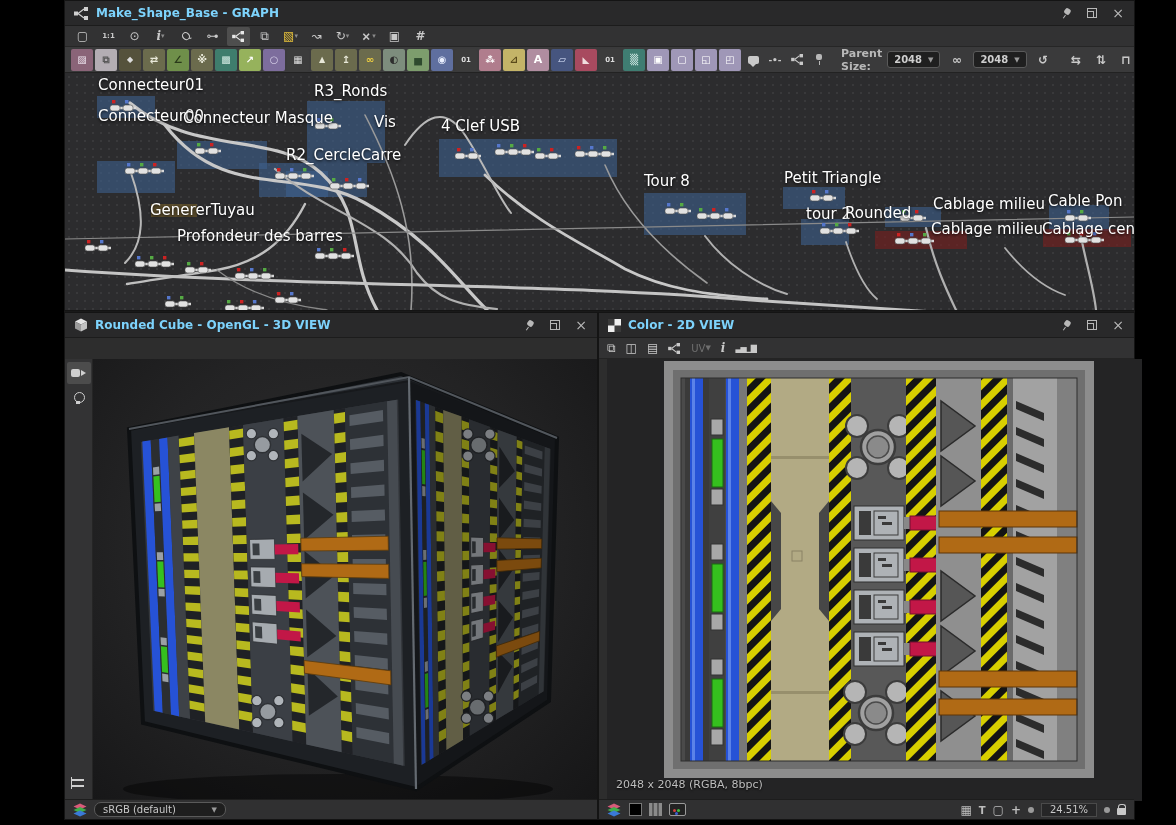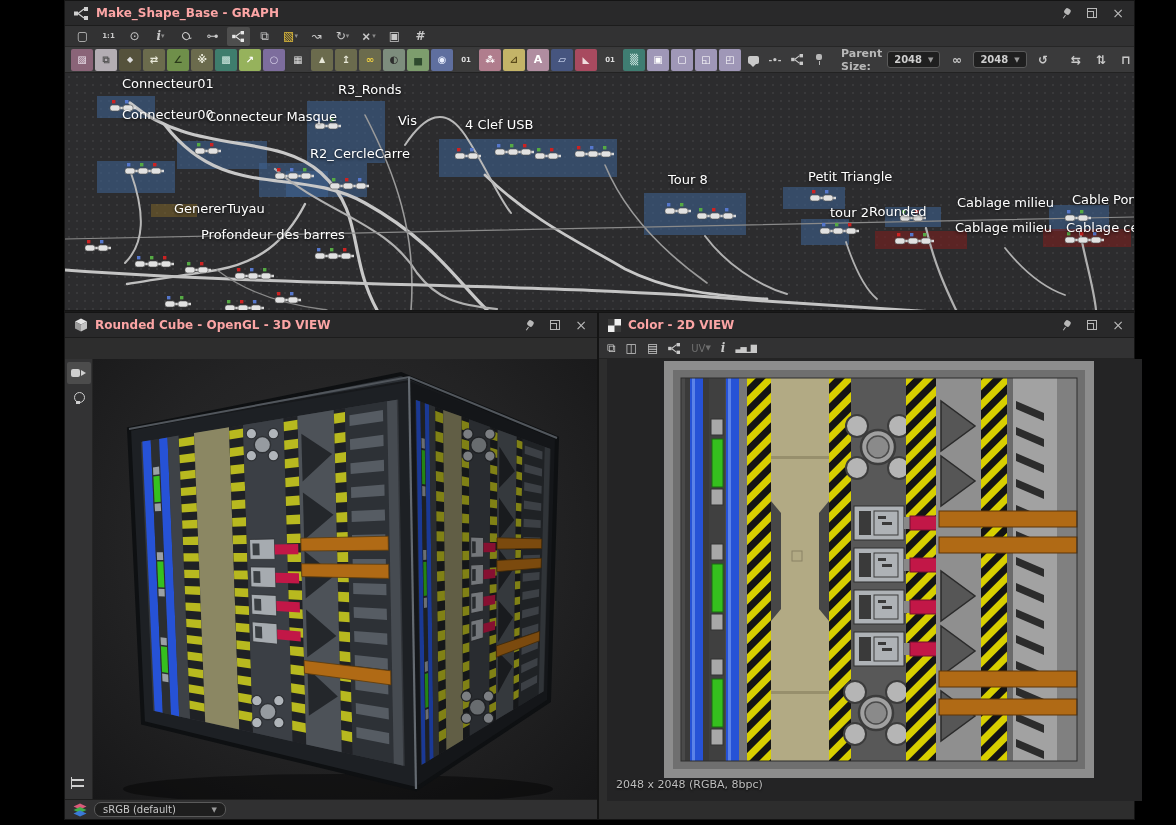--- a/index.html
+++ b/index.html
@@ -6,21 +6,21 @@
   html,body { width:1176px; height:825px; background:#000; overflow:hidden;
     font-family:"DejaVu Sans", sans-serif; }
   .app { position:absolute; left:64px; top:0; width:1071px; height:820px; background:#191919; }
   .panel { position:absolute; background:#2d2d2d; border:1px solid #141414; }
   #graph-panel { left:0; top:0; width:1071px; height:311px; }
   #view3d-panel { left:0; top:312px; width:534px; height:508px; }
   #view2d-panel { left:534px; top:312px; width:537px; height:508px; }
 
   .titlebar { height:25px; background:#29292a; border-bottom:1px solid #1c1c1c;
     display:flex; align-items:center; gap:7px; padding:0 9px; }
-  .title { font-size:12px; font-weight:bold; color:#fca5a5; white-space:nowrap; }
+  .title { font-size:12px; font-weight:bold; color:#7dd3fc; white-space:nowrap; }
   .winbtns { margin-left:auto; display:flex; align-items:center; gap:12px; color:#b8b8b8; }
   .winbtn { display:flex; align-items:center; justify-content:center; width:14px; height:14px; cursor:pointer; }
   .maxic { width:10px; height:10px; border:1px solid #b8b8b8; position:relative; }
   .maxic::after { content:""; position:absolute; left:-1px; bottom:-1px; width:5px; height:5px; background:#29292a; border:1px solid #b8b8b8; }
   .closeic { font-size:14px; line-height:10px; color:#b8b8b8; }
   .pinic { position:relative; width:12px; height:13px; transform:rotate(35deg); }
   .pinic::before { content:""; position:absolute; left:3px; top:1px; width:6px; height:6px; background:#b8b8b8; border-radius:2px; }
   .pinic::after { content:""; position:absolute; left:5.5px; top:7.5px; width:1.5px; height:4.5px; background:#b8b8b8; }
 
   
@@ -83,22 +83,22 @@
   .sel .car { font-size:7px; color:#9a9a9a; }
   .linkic::before{content:"∞";font-size:12px;} .resetic::before{content:"↺";font-size:12px;}
   .r-snap1::before{content:"⇆";} .r-snap2::before{content:"⇅";} .r-snap3::before{content:"⊓";}
 
   
   .graph-canvas { position:absolute; left:0; top:72px; width:1069px; height:237px;
     background:#2c2c2e;
     background-image:radial-gradient(circle,#39393b 1px,transparent 1.2px);
     background-size:8px 8px; overflow:hidden; }
   .gsvg { position:absolute; left:0; top:0; }
-  .glabel { position:absolute; color:#fff; font-size:13px; white-space:nowrap;
-    text-shadow:0 1px 3px rgba(0,0,0,.9); cursor:pointer;margin-left:24px; }
+  .glabel { position:absolute; color:#fff; font-size:15px; white-space:nowrap;
+    text-shadow:0 1px 3px rgba(0,0,0,.9); cursor:pointer; }
 
   
   .menubar { height:21px; background:#2f2f30; border-bottom:1px solid #1c1c1c;
     display:flex; align-items:center; gap:18px; padding:0 10px; }
   .menu-item { font-size:11px; color:#c2c2c2; cursor:pointer; }
   .strip3d { position:absolute; left:0; top:46px; width:28px; height:440px; background:#333334; border-right:1px solid #252525; }
   .stripbtn { width:24px; height:22px; margin:3px auto; display:flex; align-items:center; justify-content:center; border-radius:2px; cursor:pointer; }
   .stripbtn.active { background:#4c4c4c; }
   .cam3{width:15px;height:10px;position:relative;}
   .cam3::before{content:"";position:absolute;left:0;top:1px;width:9px;height:8px;background:#d0d0d0;border-radius:2px;}
@@ -939,14 +939,33 @@
           <polygon points="352,378 380,390 380,398 352,386" fill="#2c2c2c"></polygon>
           <rect x="393" y="17" width="20" height="383" fill="#808080"></rect>
           <rect x="275" y="150" width="138" height="16" fill="#b06a15" stroke="#5c3508" stroke-width="1"></rect>
           <rect x="275" y="176" width="138" height="16" fill="#b06a15" stroke="#5c3508" stroke-width="1"></rect>
           <rect x="275" y="310" width="138" height="16" fill="#b06a15" stroke="#5c3508" stroke-width="1"></rect>
           <rect x="275" y="338" width="138" height="16" fill="#b06a15" stroke="#5c3508" stroke-width="1"></rect>
           <rect x="17" y="17" width="396" height="383" fill="none" stroke="#2e2e2e" stroke-width="1"></rect>
         </svg>
       <div class="res-label">2048 x 2048 (RGBA, 8bpc)</div>
     </div>
+    <div class="bbar2">
+      <svg width="15" height="14" viewBox="0 0 15 14">
+        <polygon points="7,0.5 13.5,3.5 7,6.5 0.5,3.5" fill="#d85a7a"></polygon>
+        <polygon points="7,4 13.5,7 7,10 0.5,7" fill="#3fae4a"></polygon>
+        <polygon points="7,7.5 13.5,10.5 7,13.5 0.5,10.5" fill="#3a7ad8"></polygon>
+      </svg>
+      <div class="swatch"></div>
+      <div class="chans"></div>
+      <div class="monic"></div>
+      <div class="spacer"></div>
+      <div class="mini ig2"></div>
+      <div class="mini it2"></div>
+      <div class="mini if2"></div>
+      <div class="mini ip2"></div>
+      <div class="dotbtn"></div>
+      <div class="zoomfield">24.51%</div>
+      <div class="dotbtn"></div>
+      <div class="lockic"></div>
+    </div>
   </div>
 </div>
 
 </body></html>

